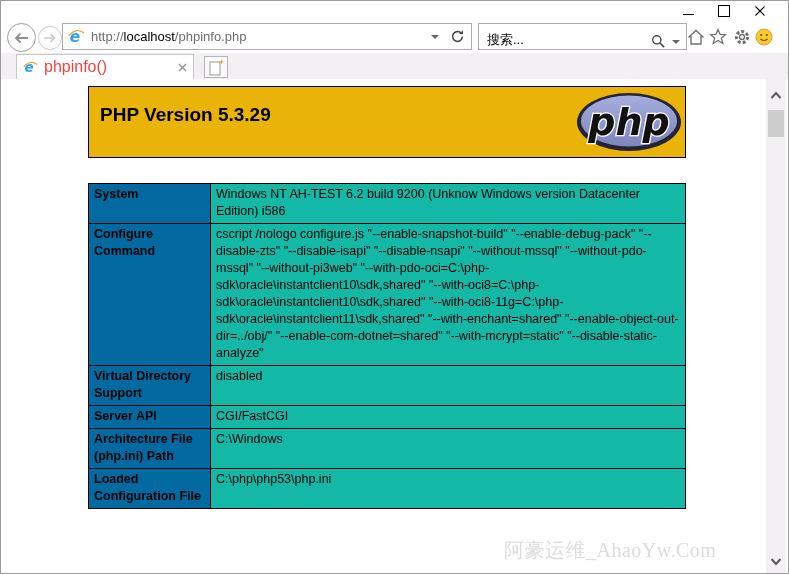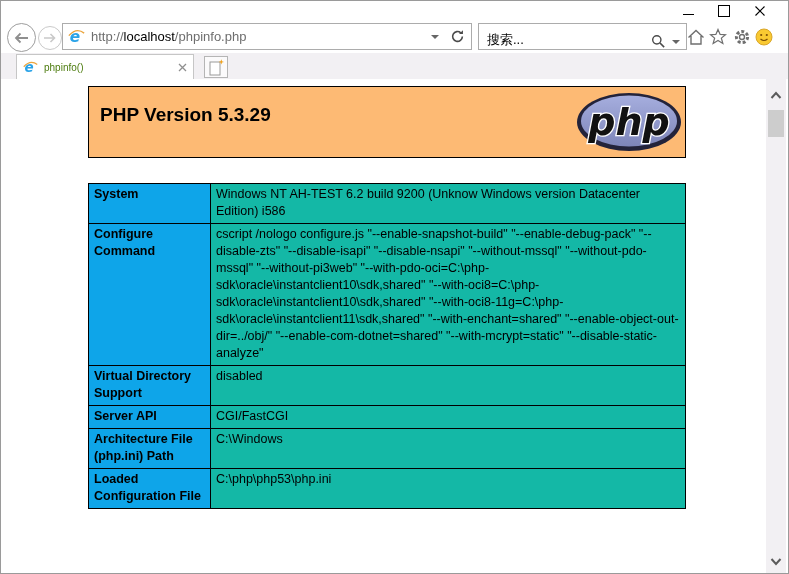--- a/index.html
+++ b/index.html
@@ -26,34 +26,34 @@
   .refresh-wrap{width:24px;display:flex;justify-content:center;margin-right:2px;}
   .search-box{position:absolute;left:477px;top:4px;width:199px;height:25px;border:1px solid #acacac;background:#fff;display:flex;align-items:flex-end;padding-left:8px;}
   .search-text{font-size:13px;color:#000;}
   .search-right{margin-left:auto;display:flex;align-items:center;}
   .tb-icon{position:absolute;top:8px;width:20px;height:20px;display:flex;align-items:center;justify-content:center;}
   .home-i{left:685px;} .star-i{left:707px;} .gear-i{left:731px;} .smile-i{left:753px;}
 
   
   .tabbar{position:absolute;top:52px;left:0;right:0;height:26px;background:#f2f0f3;}
   .tab{position:absolute;left:15px;top:1px;width:178px;height:25px;background:#fff;border:1px solid #c6c6c6;border-bottom:none;box-sizing:border-box;display:flex;align-items:center;padding:0 6px;}
-  .tab-title{font-size:10px;color:#4d7c0f;margin-left:6px;white-space:nowrap;}
+  .tab-title{font-size:16px;color:#ef4444;margin-left:6px;white-space:nowrap;}
   .tab-close{margin-left:auto;color:#8f8f8f;display:flex;}
   .newtab-btn{position:absolute;left:203px;top:3px;width:24px;height:22px;background:#fbfafb;border:1px solid #b5b5b5;box-sizing:border-box;display:flex;align-items:center;justify-content:center;}
 
   
   .content{position:absolute;top:78px;left:0;right:23px;bottom:0;background:#fff;overflow:hidden;}
-  .php-header{position:relative;margin:7px 0 0 87px;width:596px;height:70px;background:#fdba74;border:1px solid #000;}
+  .php-header{position:relative;margin:7px 0 0 87px;width:596px;height:70px;background:#eab308;border:1px solid #000;}
   .php-title{font-size:19px;font-weight:bold;color:#000;padding:17px 0 0 11px;}
   .php-logo{position:absolute;right:2px;top:4px;}
 
   table.info{margin:25px 0 0 87px;width:598px;border-collapse:collapse;table-layout:fixed;}
   table.info td{border:1px solid #000;font-size:12.5px;line-height:17px;padding:2px 5px 3px 5px;vertical-align:top;
     overflow-wrap:break-word;word-wrap:break-word;}
-  td.lbl{width:111px;background:#0ea5e9;font-weight:bold;}
+  td.lbl{width:111px;background:#0369a1;font-weight:bold;}
   td.val{background:#14b8a6;}
 
   .watermark{position:absolute;left:503px;top:536px;z-index:6;font-family:"Liberation Serif","DejaVu Serif",serif;
     font-size:20px;color:#dcdcdc;letter-spacing:0.5px;white-space:nowrap;pointer-events:none;}
 
   
   .scrollbar{position:absolute;top:78px;right:2px;width:20px;bottom:0;background:#f2f0f3;}
   .sb-up{position:absolute;top:12px;left:0;width:20px;display:flex;justify-content:center;}
   .sb-thumb{position:absolute;top:31px;left:2px;width:16px;height:27px;background:#cdcdcd;}
   .sb-down{position:absolute;bottom:7px;left:0;width:20px;display:flex;justify-content:center;}
@@ -206,20 +206,21 @@
             <td class="val">C:\Windows</td>
           </tr>
         <tr>
             <td class="lbl">Loaded Configuration File</td>
             <td class="val">C:\php\php53\php.ini</td>
           </tr>
       </tbody>
     </table>
   </div>
 
+  <div class="watermark">阿豪运维_AhaoYw.Com</div>
 
   <div class="scrollbar">
     <div class="sb-up">
       <svg width="12" height="9" viewBox="0 0 12 9">
           <path d="M1.5 7 L6 2 L10.5 7" stroke="#5b5b5b" stroke-width="2" fill="none"></path>
         </svg>
     </div>
     <div class="sb-thumb"></div>
     <div class="sb-down">
       <svg width="12" height="9" viewBox="0 0 12 9">

